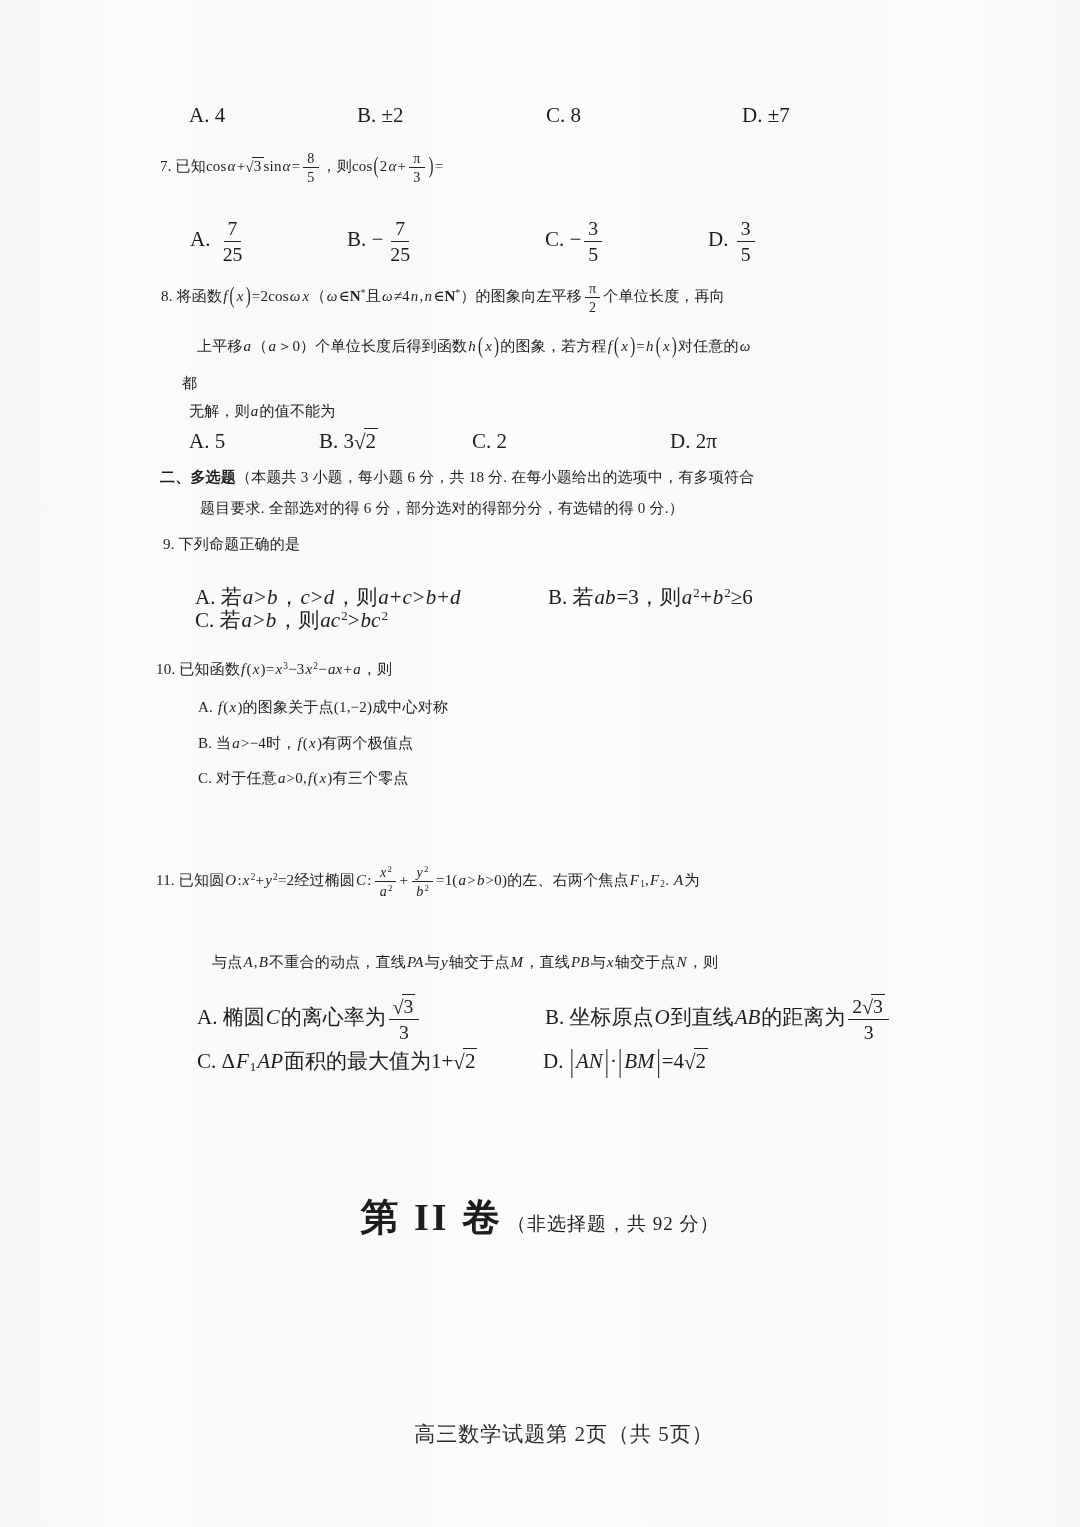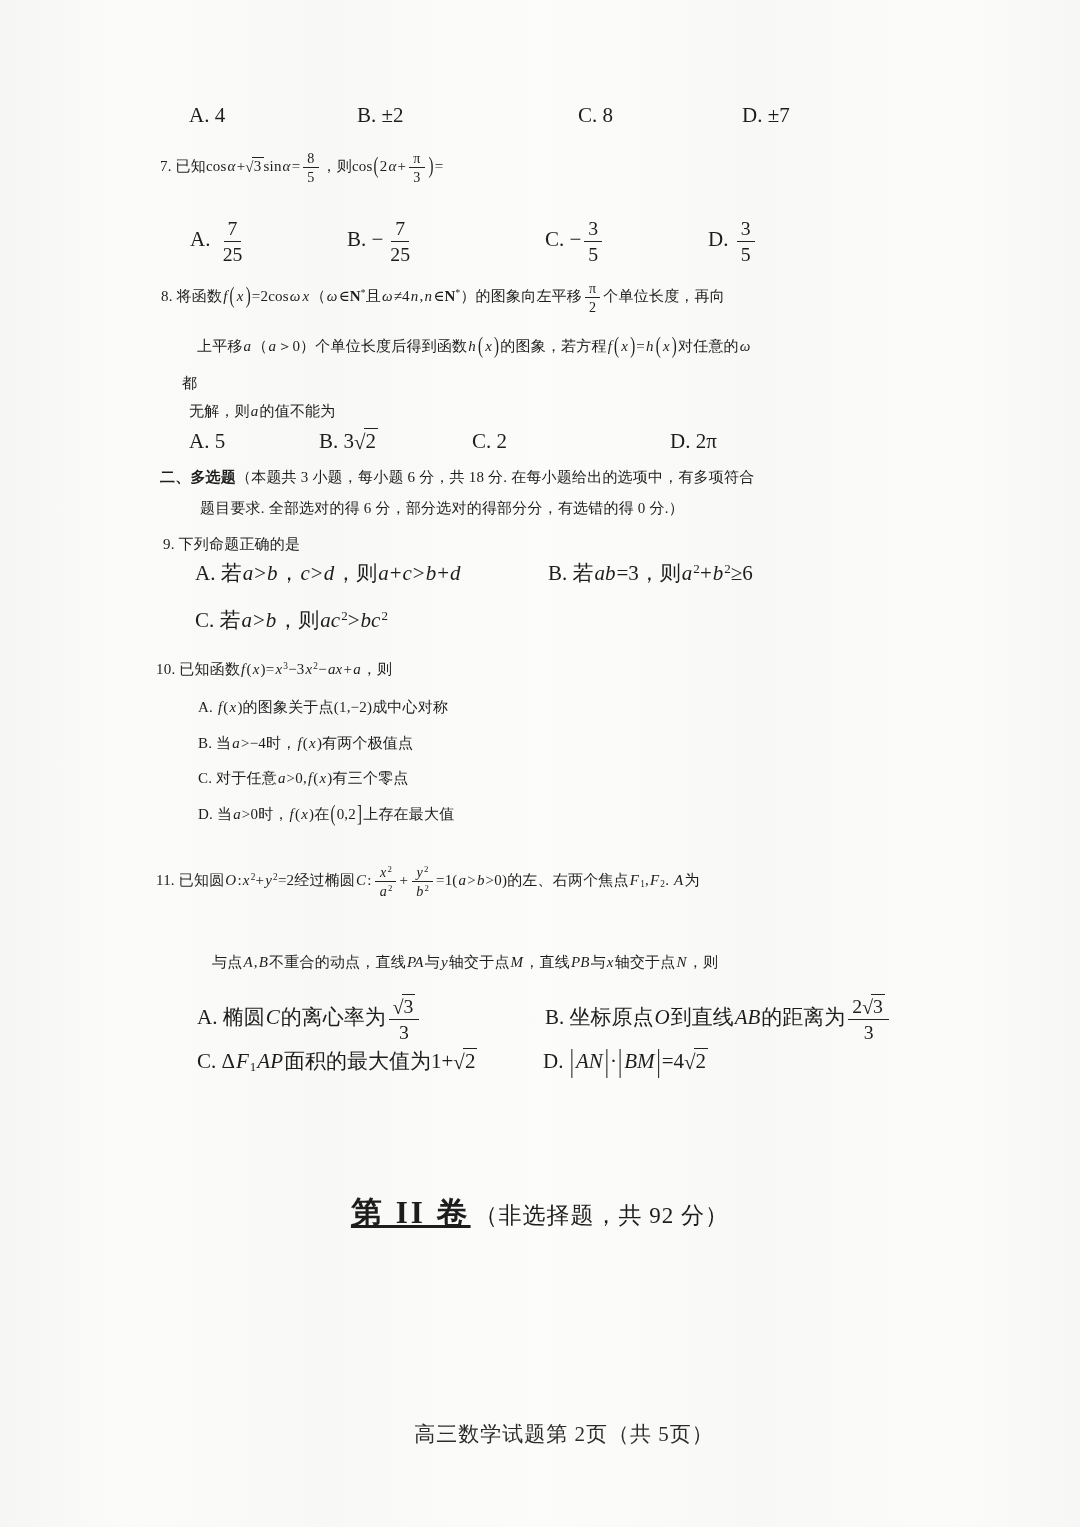--- a/index.html
+++ b/index.html
@@ -20,33 +20,33 @@
   sub{font-size:.62em;vertical-align:-.25em;line-height:0;}
   .frac{display:inline-flex;flex-direction:column;align-items:center;vertical-align:middle;line-height:1.15;font-size:.94em;margin:0 3px;text-align:center;}
   .fnum{border-bottom:1.4px solid #222;padding:0 4px 1px 4px;}
   .fden{padding:1px 4px 0 4px;}
   .sqrt{white-space:nowrap;}
   .rsgn{position:relative;top:1px;}
   .rad{border-top:1.4px solid #222;padding:0 2px;margin-left:-2px;}
   .bg{display:inline-block;transform:scaleY(1.55);transform-origin:50% 55%;margin:0 1px;}
   .sect-label{font-weight:bold;}
   .p2{position:absolute;left:0;width:100%;text-align:center;}
-  .p2title{font-size:31px;font-weight:bold;letter-spacing:3px;text-decoration:underline;}
-  .p2sub{font-size:23px;letter-spacing:1px;text-align:center;}
+  .p2title{font-size:38px;font-weight:bold;letter-spacing:3px;}
+  .p2sub{font-size:19px;letter-spacing:1px;text-align:center;}
   .footer{position:absolute;left:0;width:100%;text-align:center;font-size:21px;color:#2c2c2c;letter-spacing:1px;padding-left:24px;}
 </style>
 </head>
 <body>
 
 <div class="page">
 
   <div class="row" style="top:100px">
     <span class="opt" style="left:189px">A. 4</span>
     <span class="opt" style="left:357px">B. ±2</span>
-    <span class="opt" style="left:578px">C. 8</span>
+    <span class="opt" style="left:546px">C. 8</span>
     <span class="opt" style="left:742px">D. ±7</span>
   </div>
 
   <div class="line" style="left:160px;top:150px">7. 已知cos<i>α</i>+<span class="sqrt"><span class="rsgn">√</span><span class="rad">3</span></span>sin<i>α</i>=<span class="frac">
         <span class="fnum">8</span>
         <span class="fden">5</span>
       </span>，则cos<span class="bg">(</span>2<i>α</i>+<span class="frac">
         <span class="fnum">π</span>
         <span class="fden">3</span>
       </span><span class="bg">)</span>=</div>
@@ -82,33 +82,32 @@
     <span class="opt" style="left:472px">C. 2</span>
     <span class="opt" style="left:670px">D. 2π</span>
   </div>
 
   <div class="line" style="left:160px;top:462px">
     <span class="sect-label">二、多选题</span><span>（本题共 3 小题，每小题 6 分，共 18 分. 在每小题给出的选项中，有多项符合</span>
   </div>
   <div class="line" style="left:200px;top:493px">题目要求. 全部选对的得 6 分，部分选对的得部分分，有选错的得 0 分.）</div>
 
   <div class="line" style="left:163px;top:529px">9. 下列命题正确的是</div>
-  <div class="row" style="top:558px">
+  <div class="row" style="top:582px">
     <span class="opt" style="left:195px">A. 若<i>a</i>&gt;<i>b</i>，<i>c</i>&gt;<i>d</i>，则<i>a</i>+<i>c</i>&gt;<i>b</i>+<i>d</i></span>
     <span class="opt" style="left:548px">B. 若<i>ab</i>=3，则<i>a</i><sup>2</sup>+<i>b</i><sup>2</sup>≥6</span>
   </div>
   <div class="row" style="top:605px">
     <span class="opt" style="left:195px">C. 若<i>a</i>&gt;<i>b</i>，则<i>ac</i><sup>2</sup>&gt;<i>bc</i><sup>2</sup></span>
   </div>
 
   <div class="line" style="left:156px;top:654px">10. 已知函数<i>f</i>(<i>x</i>)=<i>x</i><sup>3</sup>−3<i>x</i><sup>2</sup>−<i>ax</i>+<i>a</i>，则</div>
   <div class="line" style="left:198px;top:692px">A. <i>f</i>(<i>x</i>)的图象关于点(1,−2)成中心对称</div>
   <div class="line" style="left:198px;top:728px">B. 当<i>a</i>&gt;−4时，<i>f</i>(<i>x</i>)有两个极值点</div>
   <div class="line" style="left:198px;top:763px">C. 对于任意<i>a</i>&gt;0,<i>f</i>(<i>x</i>)有三个零点</div>
-  <div class="line" style="left:198px;top:799px">D. 当<i>a</i>&gt;0时，<i>f</i>(<i>x</i>)在<span class="bg">(</span>0,2<span class="bg">]</span>上存在最大值</div>
 
   <div class="line" style="left:156px;top:864px">11. 已知圆<i>O</i>:<i>x</i><sup>2</sup>+<i>y</i><sup>2</sup>=2经过椭圆<i>C</i>:<span class="frac">
         <span class="fnum"><i>x</i><sup>2</sup></span>
         <span class="fden"><i>a</i><sup>2</sup></span>
       </span>+<span class="frac">
         <span class="fnum"><i>y</i><sup>2</sup></span>
         <span class="fden"><i>b</i><sup>2</sup></span>
       </span>=1(<i>a</i>&gt;<i>b</i>&gt;0)的左、右两个焦点<i>F</i><sub>1</sub>,<i>F</i><sub>2</sub>. <i>A</i>为</div>
   <div class="line" style="left:212px;top:947px">与点<i>A</i>,<i>B</i>不重合的动点，直线<i>PA</i>与<i>y</i>轴交于点<i>M</i>，直线<i>PB</i>与<i>x</i>轴交于点<i>N</i>，则</div>
   <div class="row" style="top:995px">

